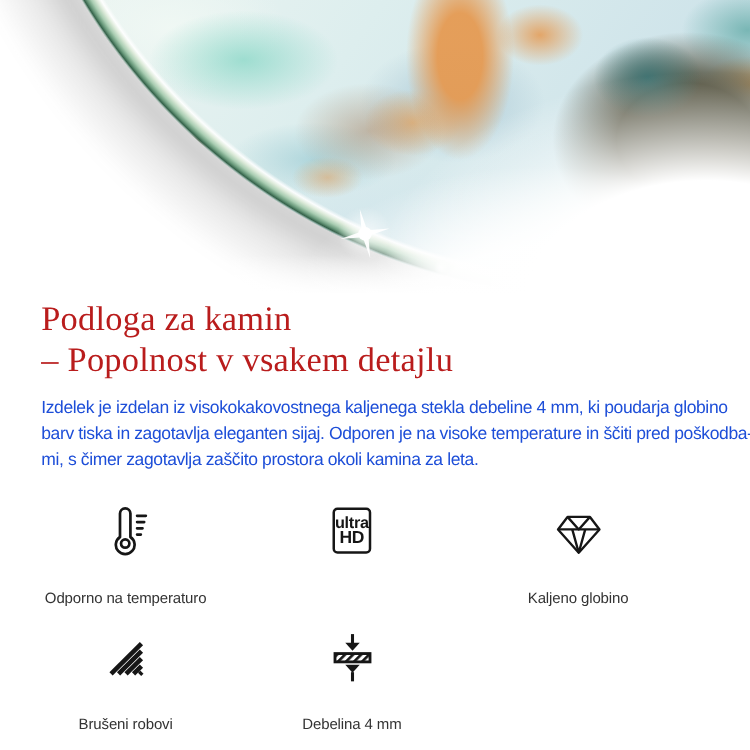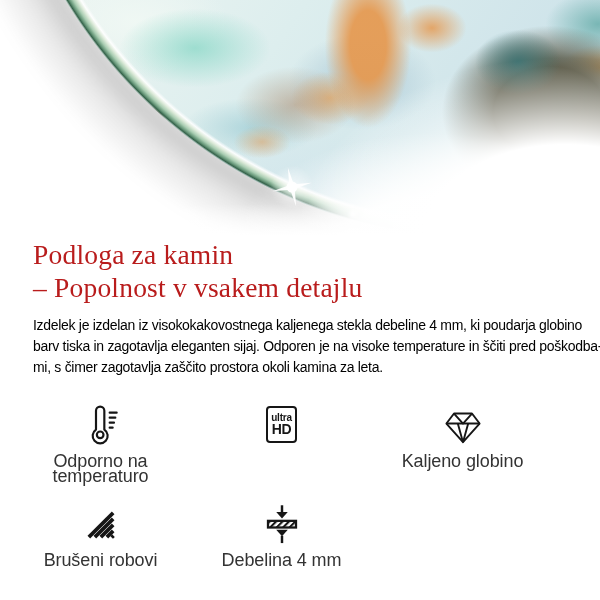--- a/index.html
+++ b/index.html
@@ -55,34 +55,34 @@
 
   .fog{position:absolute;left:0;top:0;width:600px;height:240px;pointer-events:none;background:
     radial-gradient(ellipse 270px 180px at 565px 238px, #ffffff 52%, rgba(255,255,255,0) 100%),
     radial-gradient(ellipse 220px 130px at 430px 250px, rgba(255,255,255,0.95) 40%, rgba(255,255,255,0) 90%),
     linear-gradient(to top, #ffffff 2%, rgba(255,255,255,0) 15%);}
 
   
   .content{position:relative;margin-top:-4px;padding:2px 33px 0 33px;}
   h1{margin:0;font-family:"Liberation Serif","DejaVu Serif",serif;font-weight:400;
      font-size:27.5px;line-height:33px;color:#b91c1c;letter-spacing:0.2px;}
-  .desc{margin:11px 0 0 0;font-size:14px;line-height:21px;color:#000000;letter-spacing:-0.3px;}
+  .desc{margin:11px 0 0 0;font-size:14px;line-height:21px;color:#1d4ed8;letter-spacing:-0.3px;}
   .pline{display:block;white-space:nowrap;}
 
   
   .features{margin:26px 0 0 -23px;width:543px;display:grid;
     grid-template-columns:repeat(3,181px);row-gap:19px;}
   .feature{display:flex;flex-direction:column;align-items:center;}
   .icon-box{height:42px;display:flex;align-items:flex-end;justify-content:center;}
-  .feature-label{margin-top:8px;font-size:18px;line-height:15px;color:#333;letter-spacing:-0.1px;text-align:center;}
+  .feature-label{margin-top:25px;font-size:12px;line-height:15px;color:#333;letter-spacing:-0.1px;text-align:center;}
   .icon-stroke{stroke:#161616;fill:none;}
 
   .hd-box{width:27px;height:33px;border:2.6px solid #161616;border-radius:4px;margin-bottom:3px;
     display:flex;flex-direction:column;align-items:center;justify-content:center;color:#161616;}
-  .hd-top{font-size:10px;font-weight:700;letter-spacing:-0.2px;line-height:9px;}
+  .hd-top{font-size:13px;font-weight:700;letter-spacing:-0.2px;line-height:9px;}
   .hd-bottom{font-size:14px;font-weight:700;line-height:14px;margin-top:0.5px;letter-spacing:-0.3px;}
 </style>
 </head>
 <body>
 
 <div class="page">
 
   <section class="hero">
     <div class="glass-shadow"></div>
     <div class="glass">

